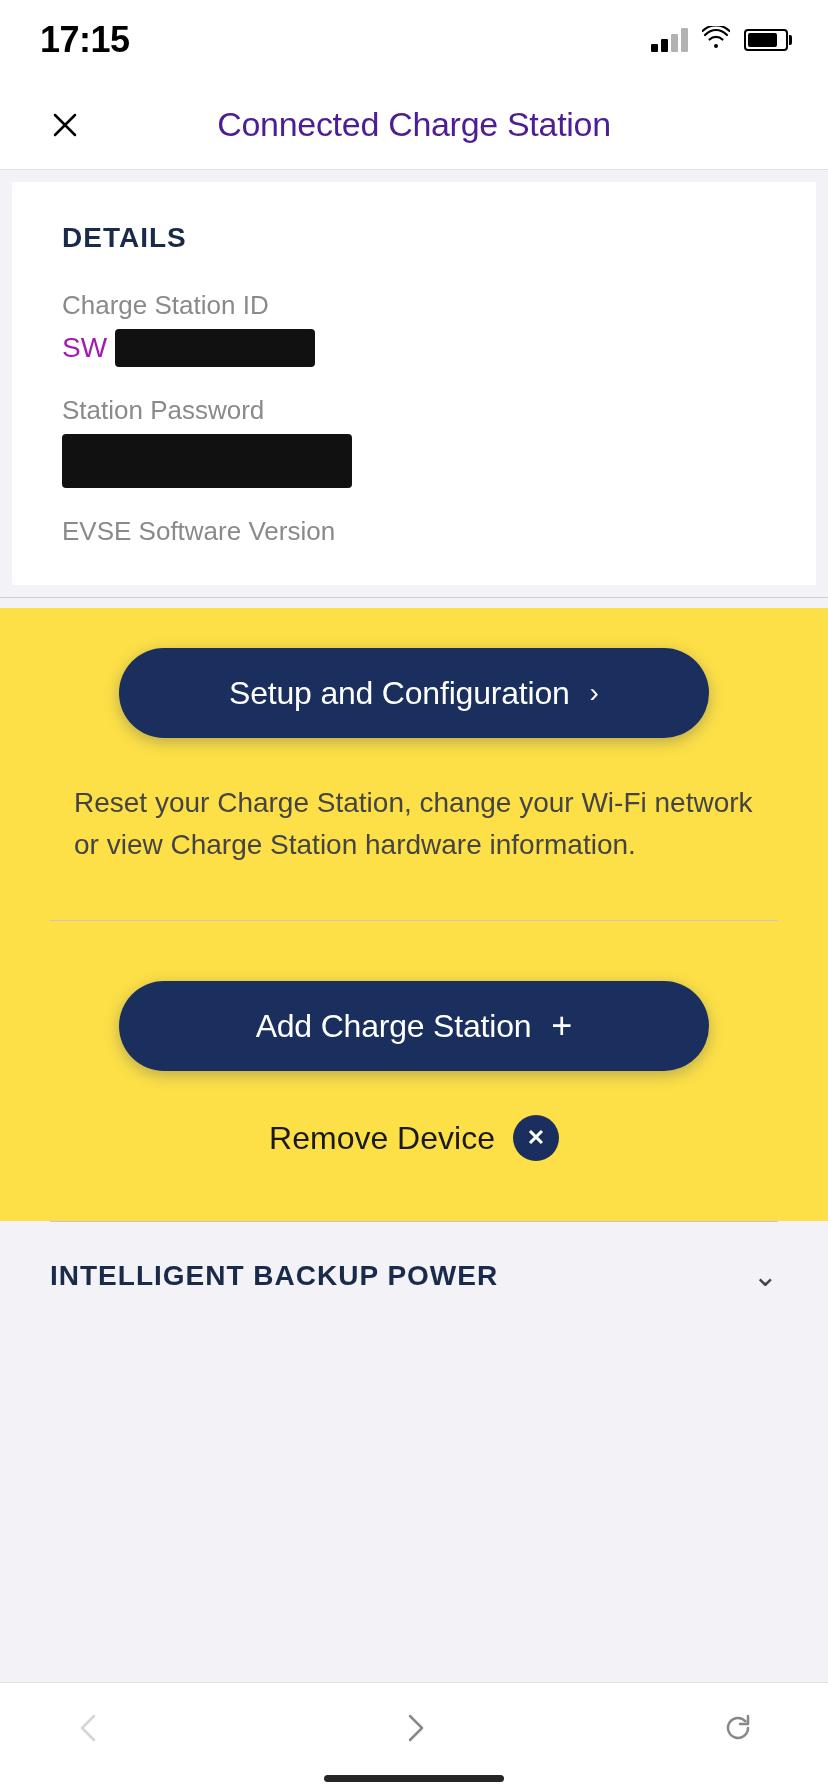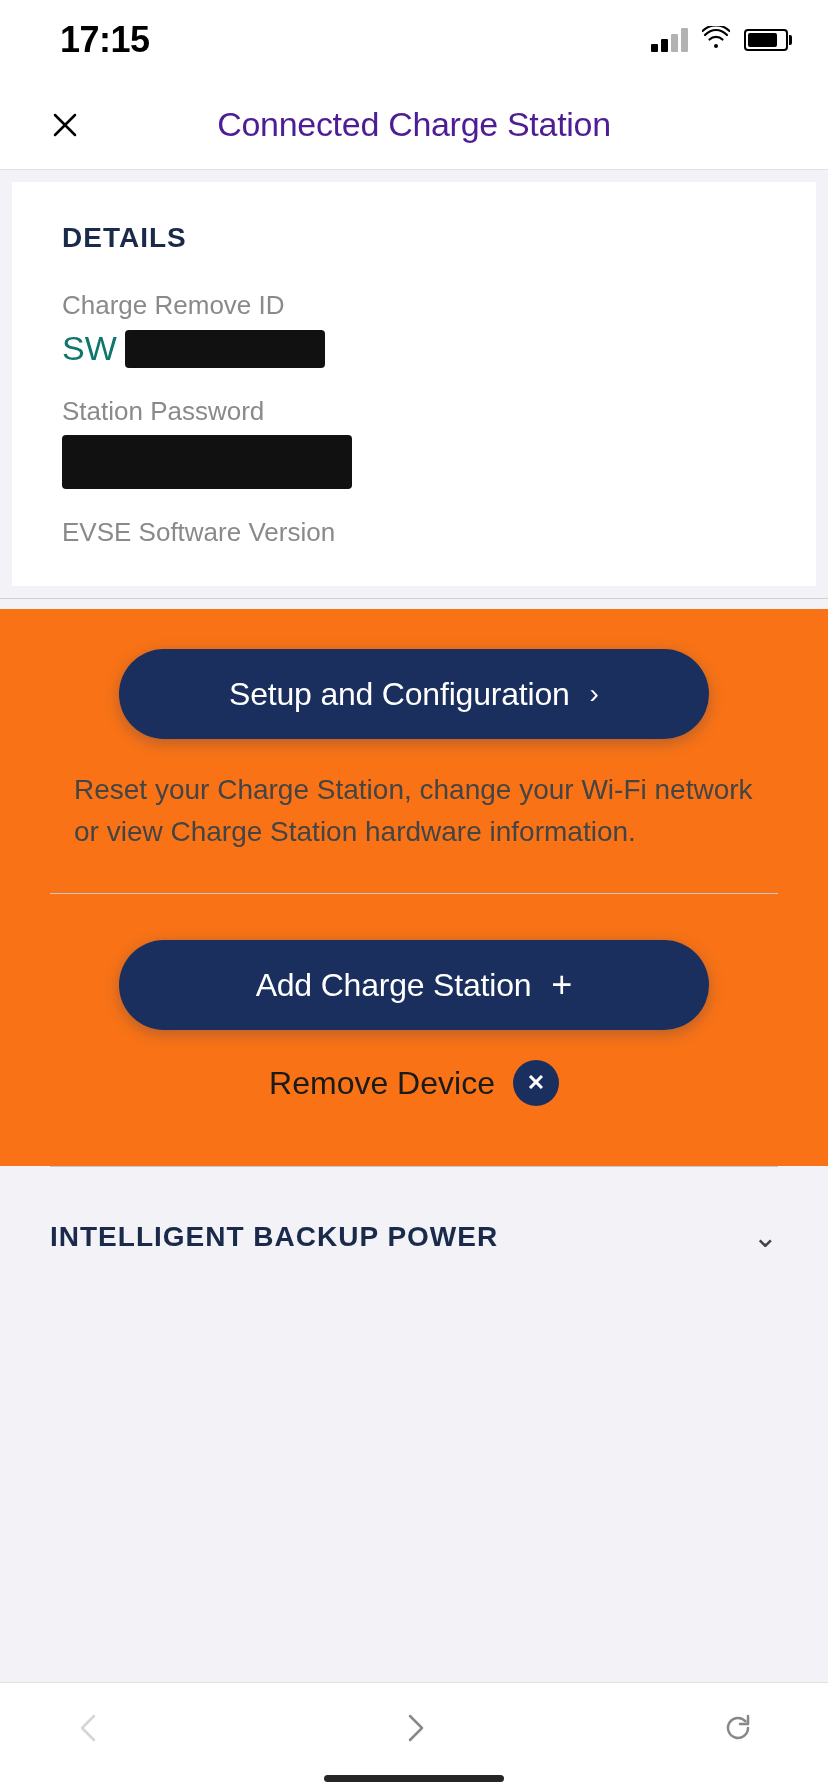--- a/index.html
+++ b/index.html
@@ -21,21 +21,20 @@
       display: flex;
       align-items: center;
       justify-content: space-between;
       padding: 0 40px;
     }
     .status-time {
       font-size: 36px;
       font-weight: 600;
       color: #000;
       letter-spacing: -0.5px;
-      margin-left: 20px;
     }
     .status-icons {
       display: flex;
       align-items: center;
       gap: 14px;
     }
     .signal-icon {
       display: flex;
       align-items: flex-end;
       gap: 3px;
@@ -157,43 +156,43 @@
       width: 290px;
       vertical-align: middle;
     }
     .station-id-row {
       display: flex;
       align-items: center;
       gap: 8px;
       margin-bottom: 28px;
     }
     .station-id-text {
-      font-size: 34px;
-      color: #0f766e;
+      font-size: 28px;
+      color: #a21caf;
     }
     .warning-icon {
       width: 38px;
       height: 38px;
     }
 
     
     .divider {
       height: 1px;
       background: #d0d0d0;
       margin: 10px 0;
     }
 
     
     .buttons-section {
-      background: #f97316;
+      background: #fde047;
       padding: 40px 50px;
       display: flex;
       flex-direction: column;
       align-items: center;
-      gap: 0;
+      gap: 14px;
     }
 
     .primary-btn {
       background: #1a2f5e;
       border: none;
       border-radius: 60px;
       height: 90px;
       width: 590px;
       display: flex;
       align-items: center;
@@ -268,21 +267,21 @@
 
     
     .backup-section {
       background: #f2f2f7;
       padding: 0 50px;
     }
     .backup-section-row {
       display: flex;
       align-items: center;
       justify-content: space-between;
-      padding: 52px 0;
+      padding: 36px 0;
       border-top: 1px solid #c8c8c8;
     }
     .backup-heading {
       font-size: 28px;
       font-weight: 700;
       color: #1a2a4a;
       letter-spacing: 1px;
       text-transform: uppercase;
     }
     .chevron-down {
@@ -373,21 +372,21 @@
       <line x1="4" y1="4" x2="24" y2="24" stroke="#000" stroke-width="2.5" stroke-linecap="round"></line>
       <line x1="24" y1="4" x2="4" y2="24" stroke="#000" stroke-width="2.5" stroke-linecap="round"></line>
     </svg>
   </div>
   <span class="nav-title">Connected Charge Station</span>
 </div>
 
 <div class="details-section">
   <div class="section-heading">DETAILS</div>
 
-  <div class="field-label">Charge Remove ID</div>
+  <div class="field-label">Charge Station ID</div>
   <div class="station-id-row">
     <span class="station-id-text">SW</span>
     <span class="redacted"></span>
   </div>
 
   <div class="field-label">Station Password</div>
   <div class="field-value">
     <span class="redacted-password"></span>
   </div>
 

